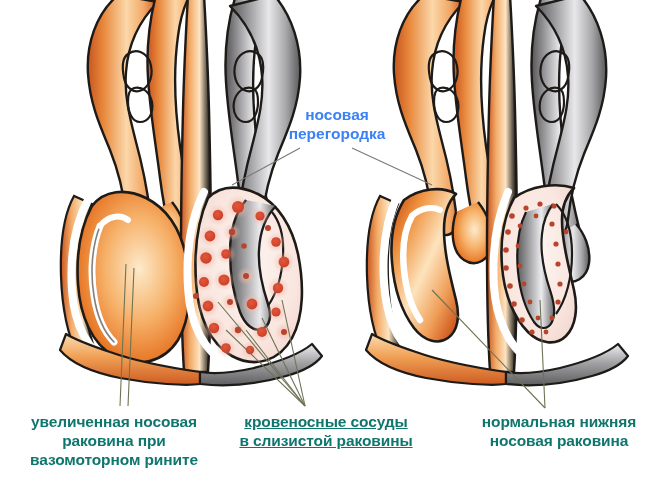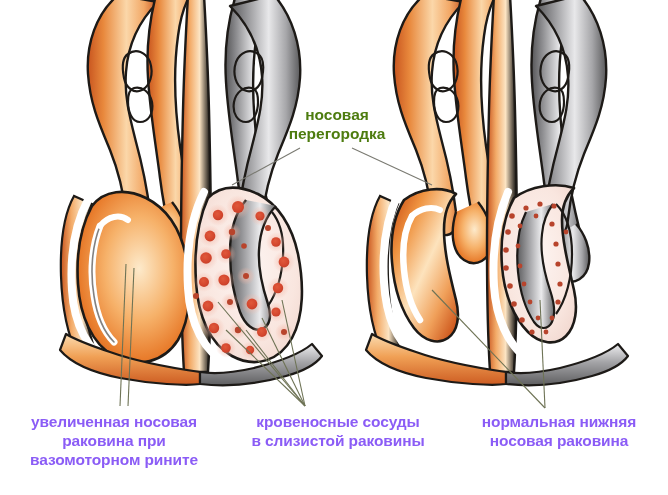--- a/index.html
+++ b/index.html
@@ -18,38 +18,38 @@
   #figure-svg {
     position: absolute;
     left: 0;
     top: 0;
     width: 668px;
     height: 495px;
   }
   .caption {
     position: absolute;
     text-align: center;
-    color: #8b5cf6;
+    color: #0f766e;
     font-weight: bold;
     font-size: 15.5px;
     line-height: 19px;
     letter-spacing: -0.1px;
     font-family: "Liberation Sans", sans-serif;
     white-space: pre-line;
   }
   #caption-left  { left: 2px;   top: 412px; width: 224px; }
-  #caption-mid   { left: 238px; top: 412px; width: 200px; }
+  #caption-mid   { left: 226px; top: 412px; width: 200px; text-decoration: underline; }
   #caption-right { left: 452px; top: 412px; width: 214px; text-align: center; }
   #label-septum {
     position: absolute;
     left: 262px;
     top: 105px;
     width: 150px;
     text-align: center;
-    color: #4d7c0f;
+    color: #3b82f6;
     font-weight: bold;
     font-size: 15.5px;
     line-height: 19px;
     font-family: "Liberation Sans", sans-serif;
     white-space: pre-line;
   }
 </style>
 </head>
 <body>
 

